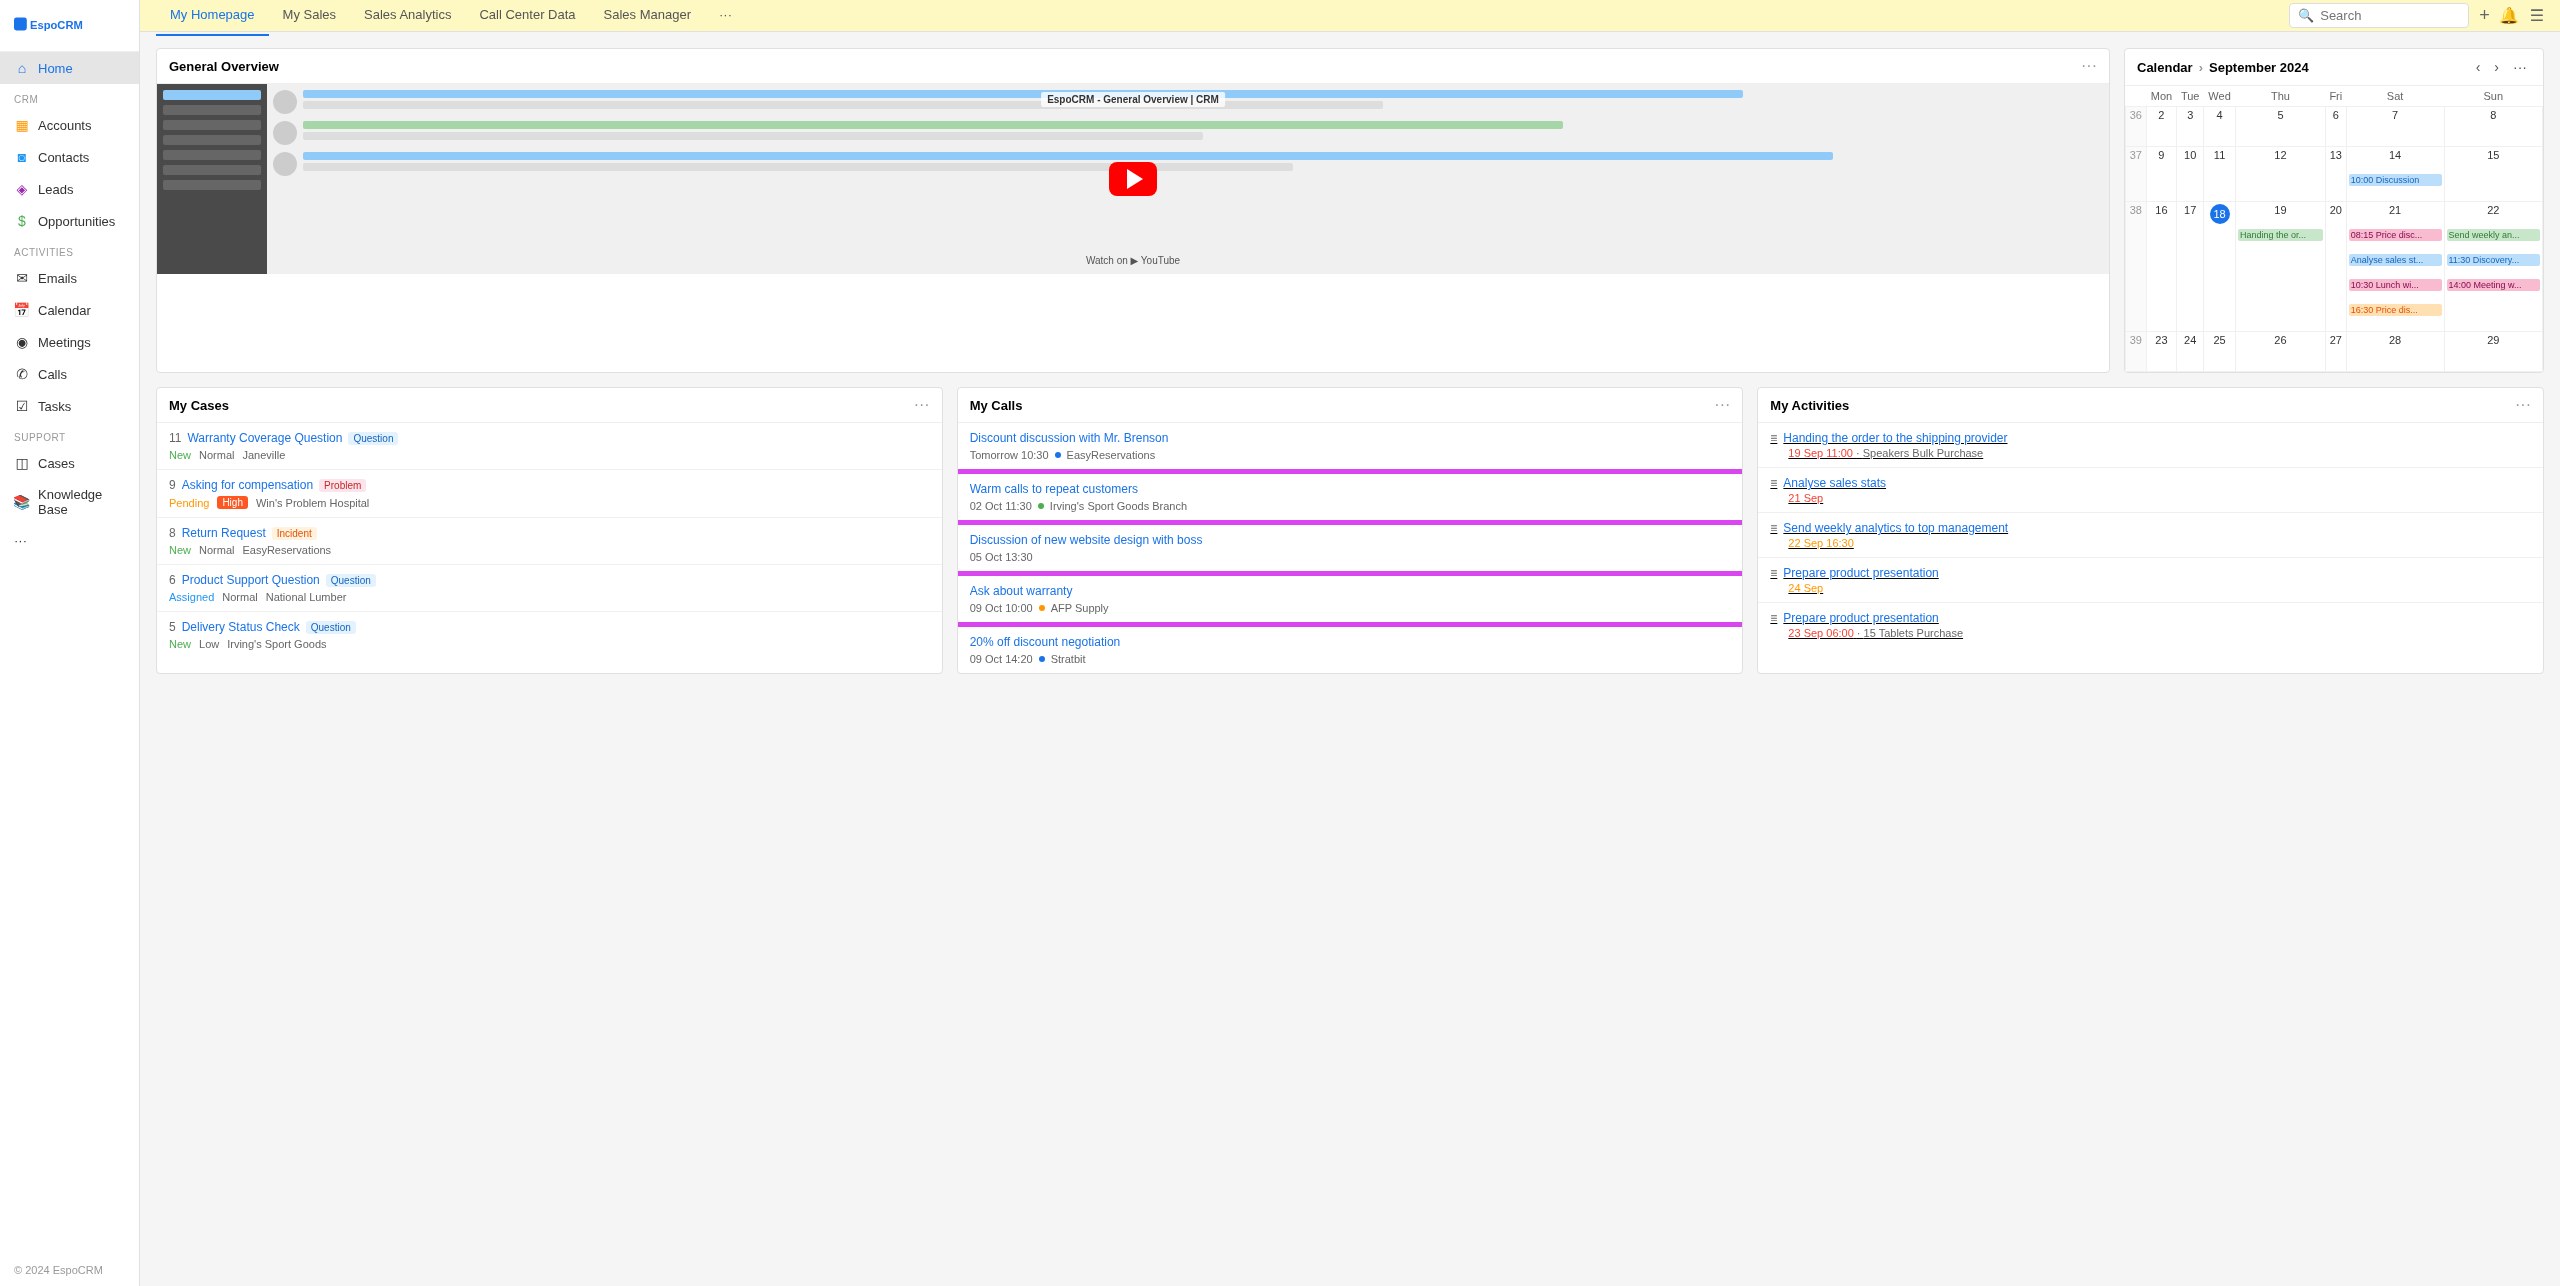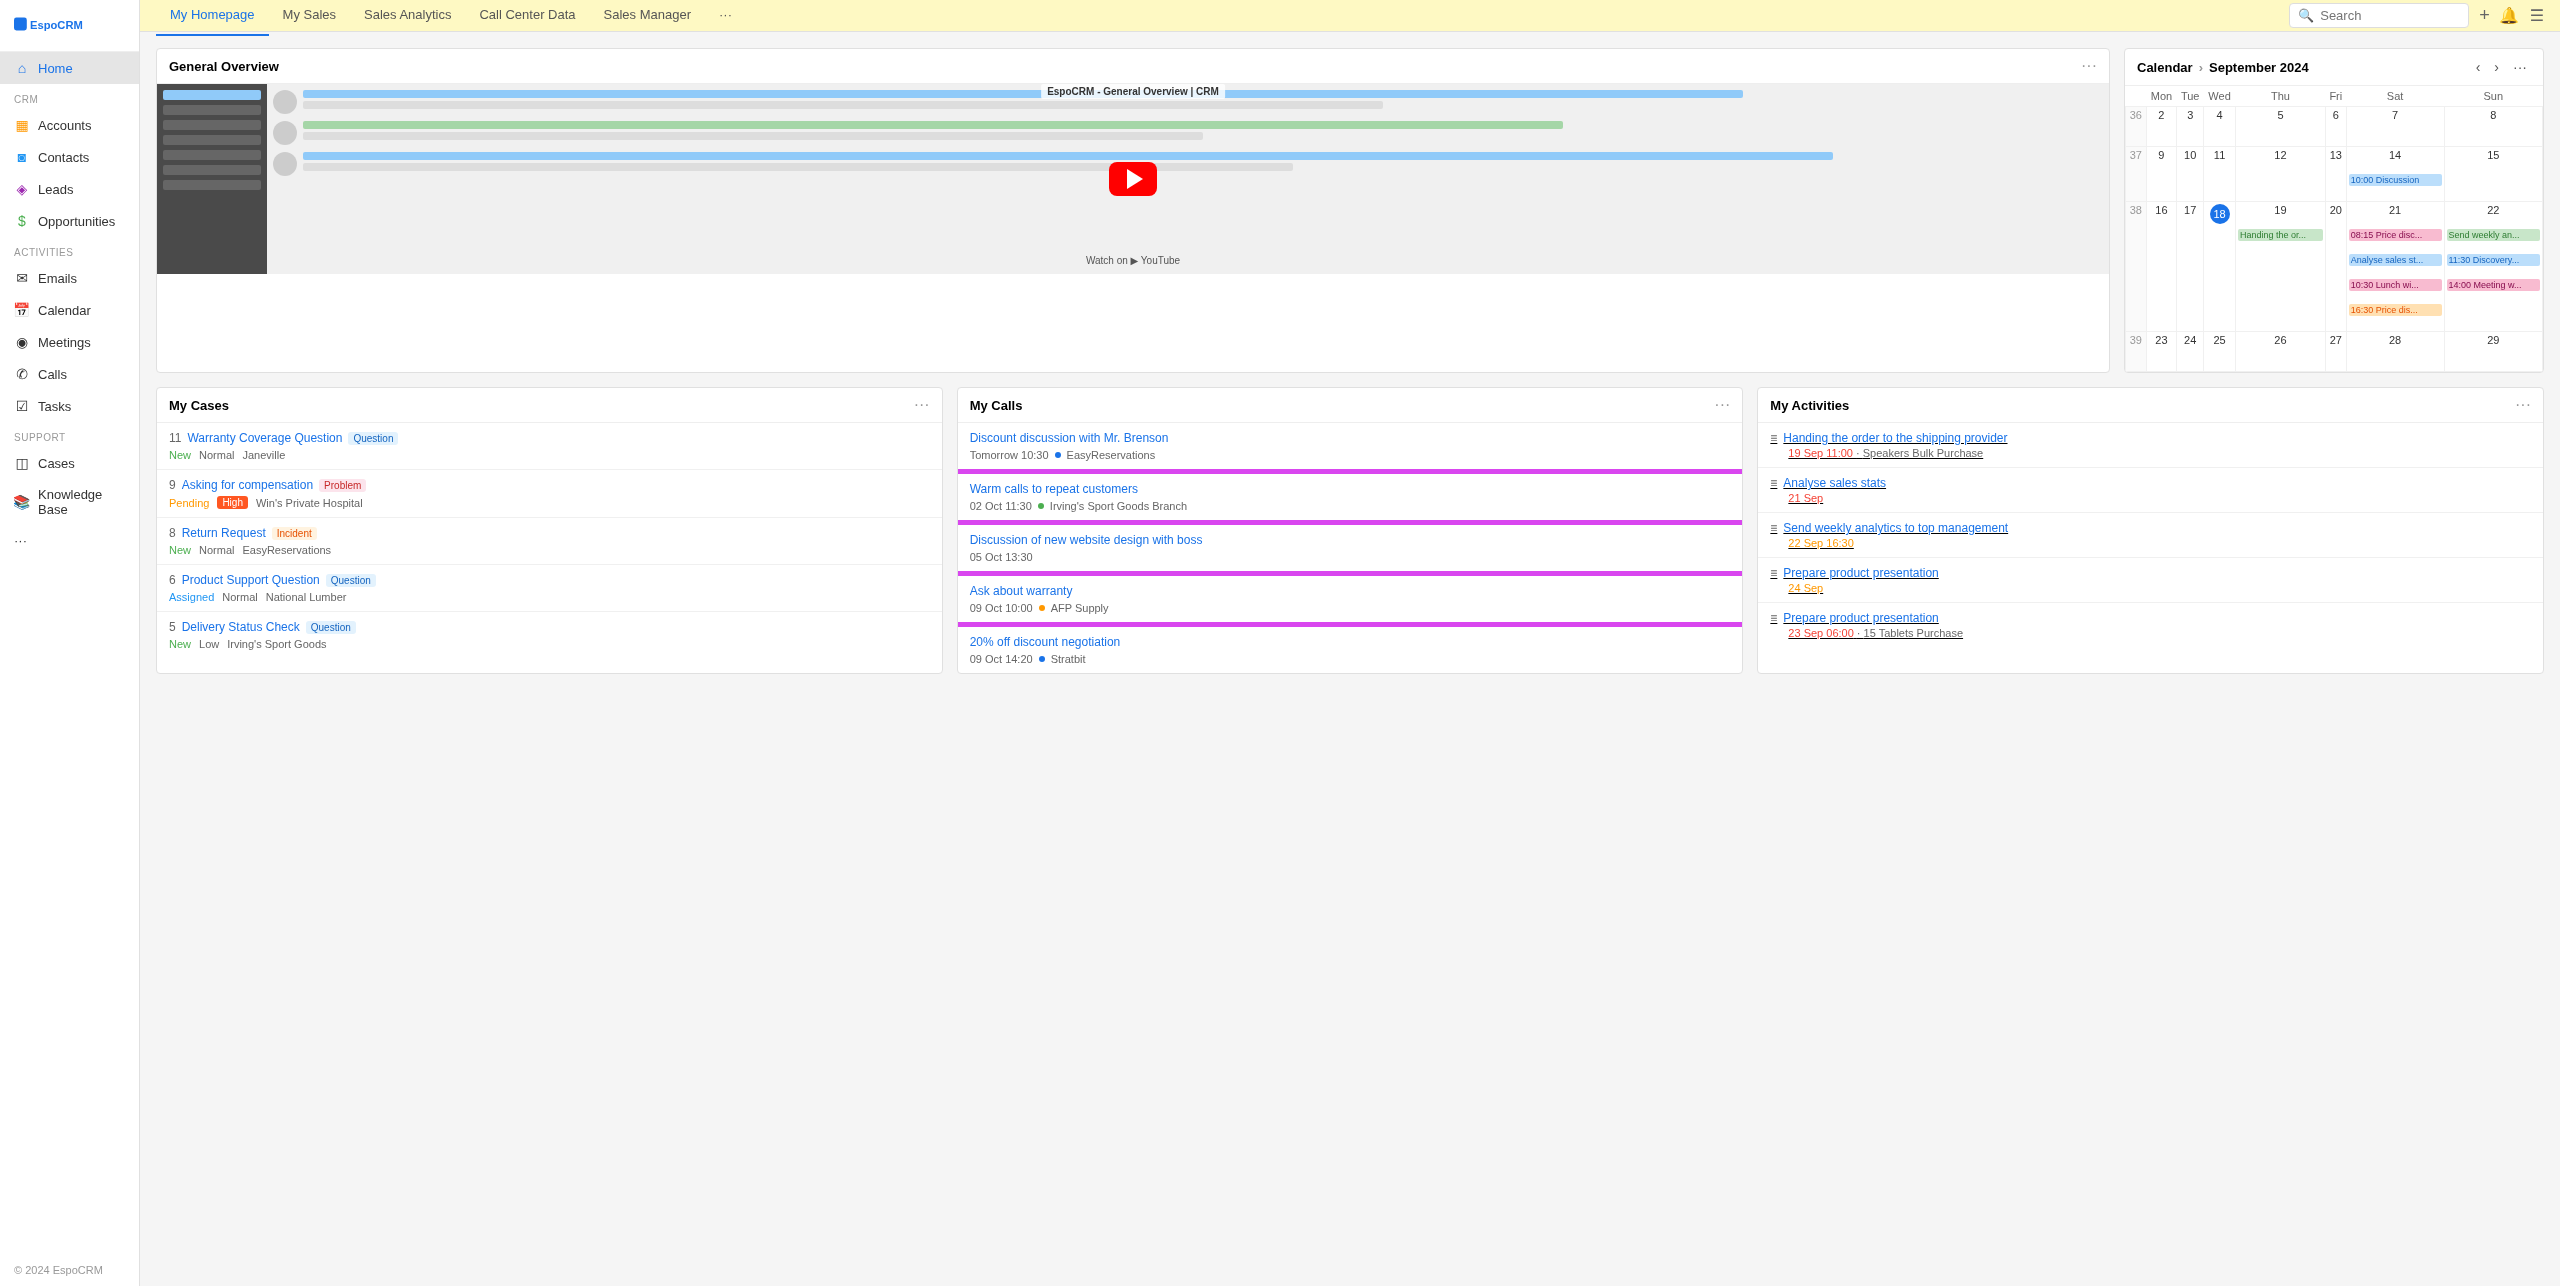--- a/index.html
+++ b/index.html
@@ -399,21 +399,21 @@
                   <div style="flex:1;">
                     <div class="preview-line blue" style="width:85%;"></div>
                     <div class="preview-line" style="width:55%;margin-top:2px;"></div>
                   </div>
                 </div>
               </div>
             </div>
             <div class="video-play-overlay">
               <div class="play-triangle"></div>
             </div>
-            <div class="video-label" style="top:0;font-size:10px;background:rgba(255,255,255,0.8);padding:2px 6px;border-radius:2px;">EspoCRM - General Overview | CRM</div>
+            <div class="video-label" style="top:8px;font-size:10px;background:rgba(255,255,255,0.8);padding:2px 6px;border-radius:2px;">EspoCRM - General Overview | CRM</div>
             <div class="watch-on">Watch on ▶ YouTube</div>
           </div>
         </div>
       </div>
 
       <div class="panel calendar-panel">
         <div class="panel-header">
           <div style="display:flex;align-items:center;gap:6px;">
             <span>Calendar</span>
             <span style="color:#999;">›</span>
@@ -527,21 +527,21 @@
 
           <div class="case-item">
             <div class="case-item-header">
               <span class="case-num">9</span>
               <span class="case-title">Asking for compensation</span>
               <span class="case-tag tag-problem">Problem</span>
             </div>
             <div class="case-meta">
               <span class="badge-pending">Pending</span>
               <span class="badge-high">High</span>
-              <span>Win's Private Hospital</span>
+              <span>Win's Problem Hospital</span>
             </div>
           </div>
 
           <div class="case-item">
             <div class="case-item-header">
               <span class="case-num">8</span>
               <span class="case-title">Return Request</span>
               <span class="case-tag tag-incident">Incident</span>
             </div>
             <div class="case-meta">

